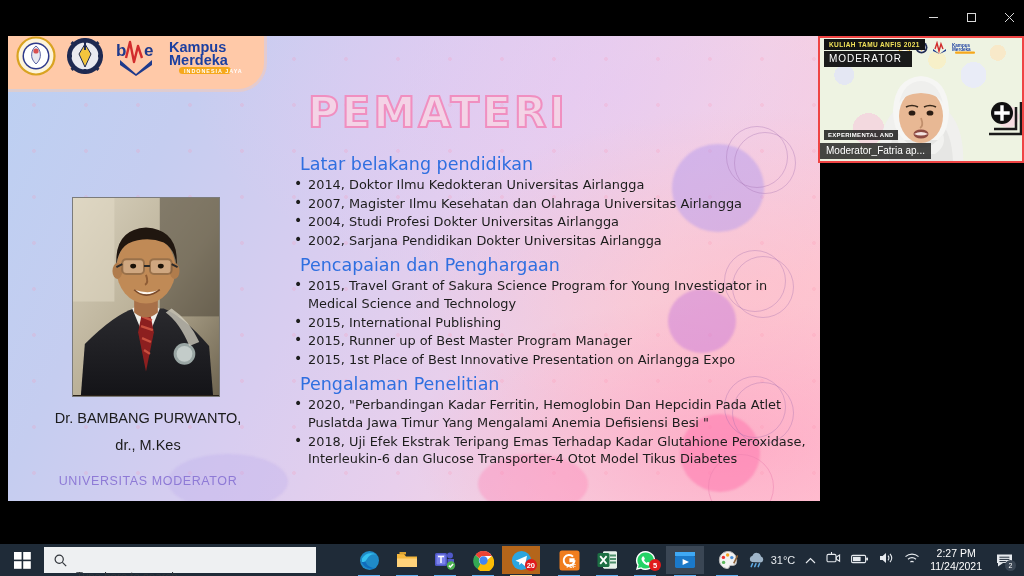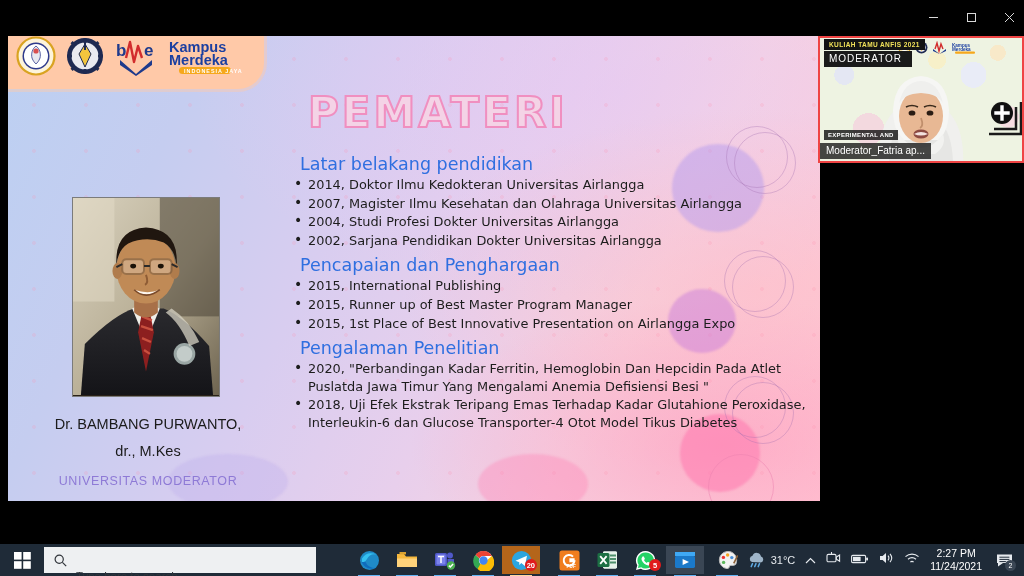--- a/index.html
+++ b/index.html
@@ -46,21 +46,21 @@
         font-family:"DejaVu Sans", sans-serif; font-weight:bold; font-size:42px;
         letter-spacing:3px; color:#f4d3e6;
         -webkit-text-stroke:2px #f08fc0;
         text-shadow:0 0 1px #f08fc0; }
 
   
   #photo-wrap { position:absolute; left:64px; top:161px; width:148px; height:200px;
                 border:1px solid #7b7b7b; overflow:hidden; background:#2a2118; }
   #photo { position:absolute; inset:0; }
   #sp-name1, #sp-name2 { position:absolute; width:280px; left:0; text-align:center;
-        color:#1b1b1b; font-size:14.5px; font-family:"Liberation Sans",sans-serif;margin-top:6px; }
+        color:#1b1b1b; font-size:14.5px; font-family:"Liberation Sans",sans-serif; }
   #sp-name1 { top:374px; }
   #sp-name2 { top:401px; }
   #sp-org { position:absolute; width:280px; left:0; top:438px; text-align:center;
         color:#8e7ad6; font-size:12.5px; letter-spacing:.6px; }
 
   
   #content { position:absolute; left:284px; top:112px; width:520px; }
   .sec-head { color:#2f6fe0; font-size:17.5px; margin:6px 0 2px 8px;
               font-family:"DejaVu Sans", sans-serif; }
   ul.blist { list-style:none; }
@@ -266,20 +266,21 @@
         <ul class="blist">
           <li>2014, Doktor Ilmu Kedokteran Universitas Airlangga</li>
           <li>2007, Magister Ilmu Kesehatan dan Olahraga Universitas Airlangga</li>
           <li>2004, Studi Profesi Dokter Universitas Airlangga</li>
           <li>2002, Sarjana Pendidikan Dokter Universitas Airlangga</li>
         </ul>
       </div>
       <div>
         <div class="sec-head">Pencapaian dan Penghargaan</div>
         <ul class="blist">
+          <li>2015, Travel Grant of Sakura Science Program for Young Investigator in Medical Science and Technology</li>
           <li>2015, International Publishing</li>
           <li>2015, Runner  up of Best Master Program Manager</li>
           <li>2015, 1st Place of Best Innovative Presentation on Airlangga Expo</li>
         </ul>
       </div>
       <div>
         <div class="sec-head">Pengalaman Penelitian</div>
         <ul class="blist">
           <li>2020, "Perbandingan Kadar Ferritin, Hemoglobin Dan Hepcidin Pada Atlet Puslatda Jawa Timur Yang Mengalami Anemia Defisiensi Besi "</li>
           <li>2018, Uji Efek Ekstrak Teripang Emas Terhadap Kadar Glutahione Peroxidase, Interleukin-6 dan Glucose Transporter-4 Otot Model Tikus Diabetes</li>

